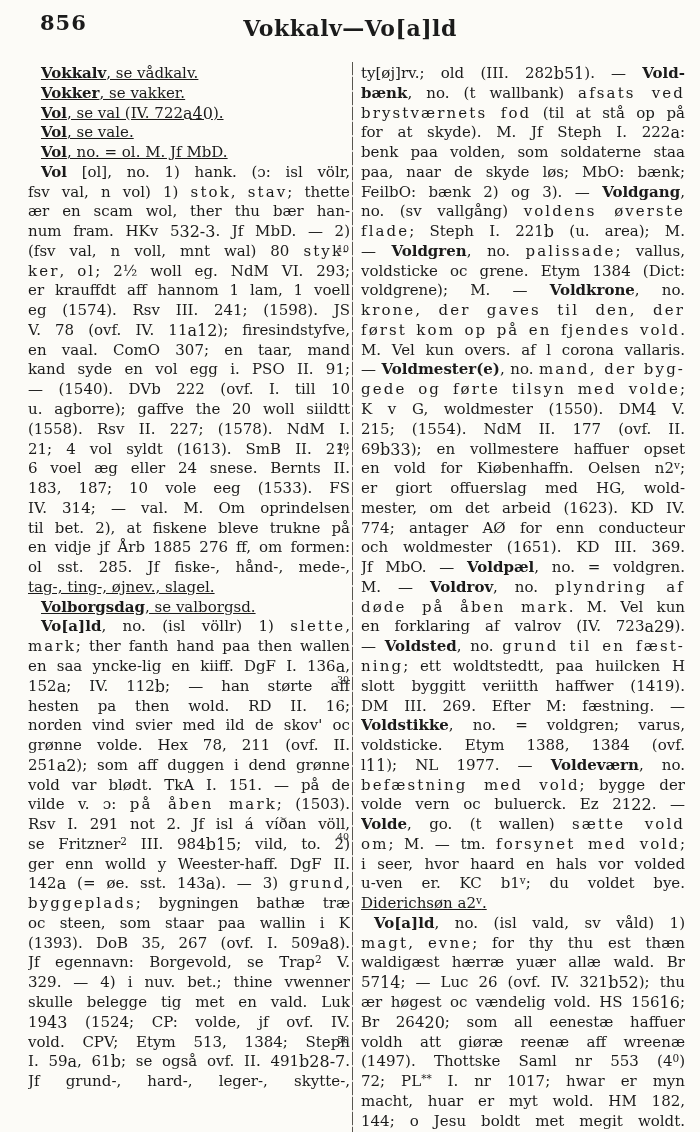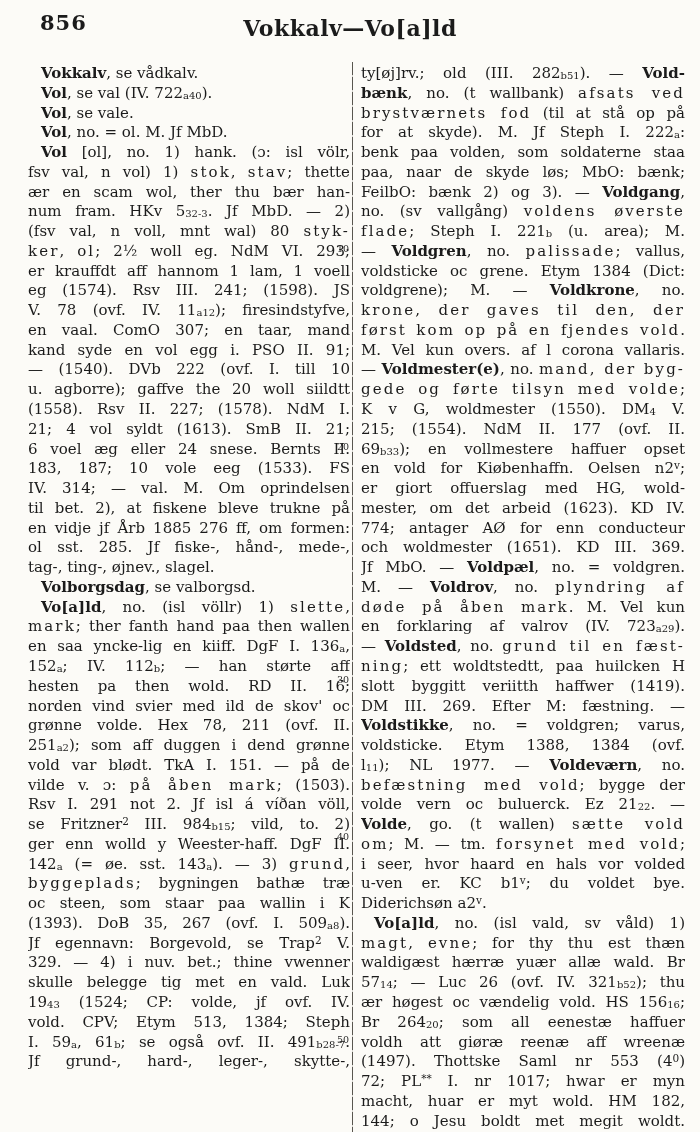--- a/index.html
+++ b/index.html
@@ -25,41 +25,42 @@
     background:repeating-linear-gradient(to bottom,#59564f 0 13px,rgba(89,86,79,.25) 13px 15px);
   }
   .col{position:absolute;top:58px;width:322px;}
   .col-left{left:28px;}
   .col-right{left:361px;width:324px;}
   .line{
     height:19.78px;line-height:19.78px;font-size:15px;
     text-align:justify;text-align-last:justify;
     overflow:hidden;
   }
-  .line.last{text-align:center;text-align-last:left;}
+  .line.last{text-align:center;text-align-last:left;text-decoration:underline;}
   .line.ind{text-indent:13px;}
   .line b{font-weight:bold;}
   .sp{letter-spacing:2.1px;}
-  .sm{font-size:10px;vertical-align:-1px;}
+  .sm{font-size:16px;vertical-align:-1px;}
   sup.sm2{font-size:10.5px;line-height:0;vertical-align:4px;}
   .lineno{
     position:absolute;left:330px;width:19px;text-align:right;
     font-size:9.5px;line-height:11px;color:#2a2a2a;
     font-family:"DejaVu Serif", serif;
   }
 </style>
 </head>
 <body>
 
 <div class="page">
   <div class="page-number">856</div>
   <div class="running-title">Vokkalv—Vo[a]ld</div>
   <div class="divider"></div>
   <div class="col col-left">
       <div class="line ind last"><b>Vokkalv</b>, se vådkalv.</div>
+      <div class="line ind last"><b>Vokker</b>, se vakker.</div>
       <div class="line ind last"><b>Vol</b>, se val (IV. 722<span class="sm">a40</span>).</div>
       <div class="line ind last"><b>Vol</b>, se vale.</div>
       <div class="line ind last"><b>Vol</b>, no. = ol. M. Jf MbD.</div>
       <div class="line ind"><b>Vol</b> [ol], no. 1) hank. (ɔ: isl völr,</div>
       <div class="line">fsv val, n vol) 1) <span class="sp">stok</span>, <span class="sp">stav</span>; thette</div>
       <div class="line">ær en scam wol, ther thu bær han-</div>
       <div class="line">num fram. HKv 5<span class="sm">32-3</span>. Jf MbD. — 2)</div>
       <div class="line">(fsv val, n voll, mnt wal) 80 <span class="sp">styk-</span></div>
       <div class="line"><span class="sp">ker</span>, <span class="sp">ol</span>; 2½ woll eg. NdM VI. 293;</div>
       <div class="line">er krauffdt aff hannom 1 lam, 1 voell</div>

